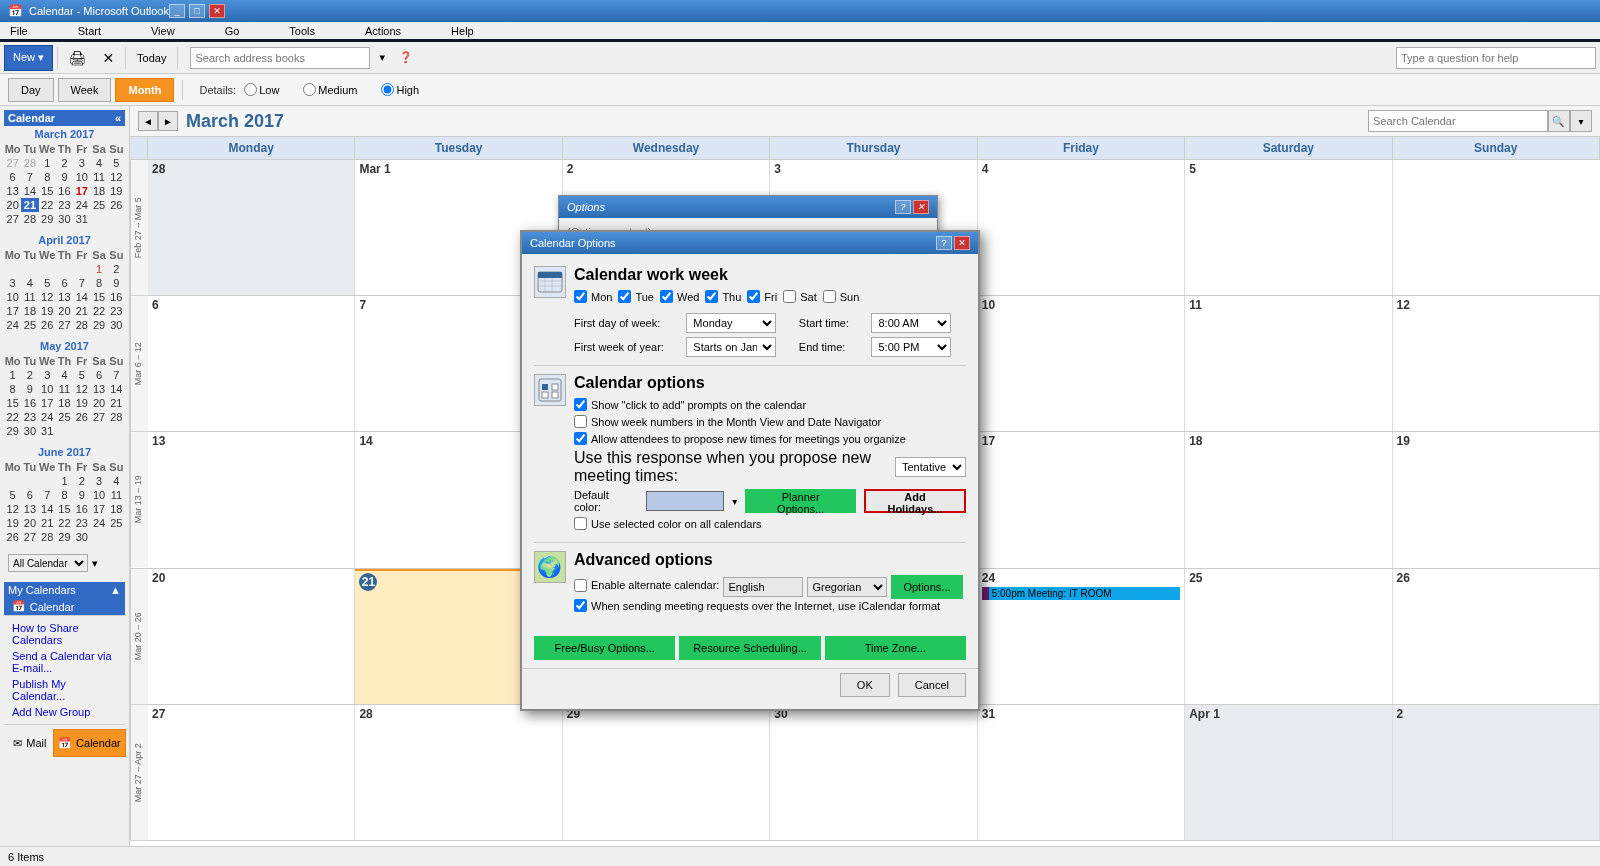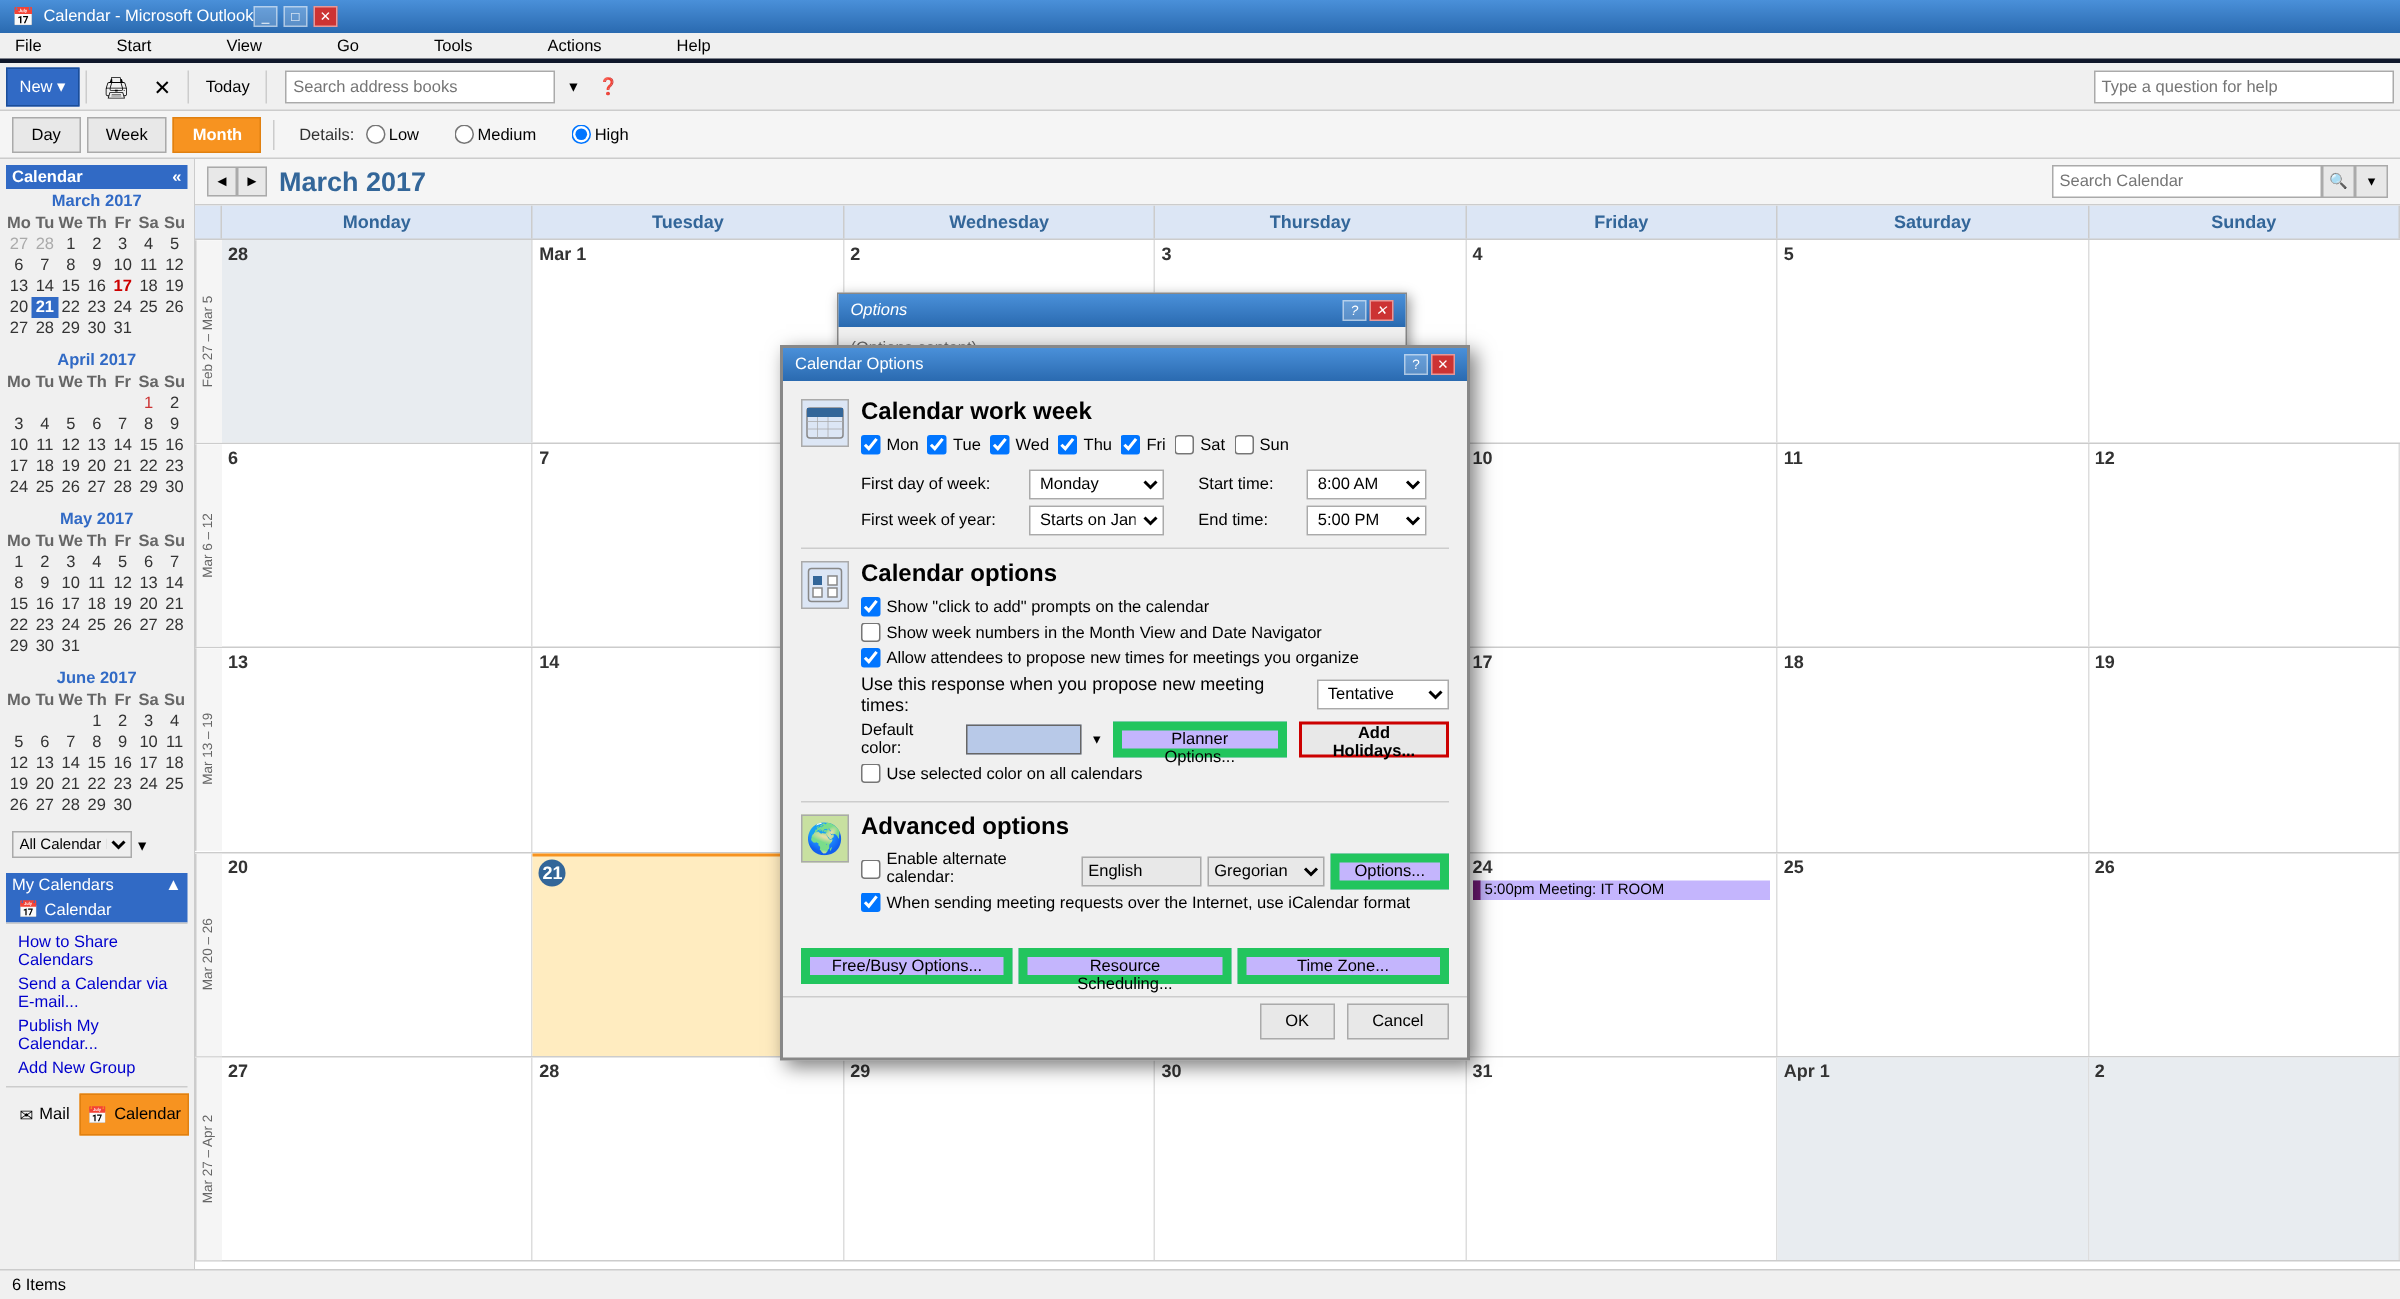--- a/index.html
+++ b/index.html
@@ -254,22 +254,22 @@
       background: #336699;
       color: white;
       width: 18px;
       height: 18px;
       border-radius: 9px;
       display: flex;
       align-items: center;
       justify-content: center;
     }
     .cal-event {
-      background: #c4b5fd;
-      border-left: 5px solid #701a75;
+      background: #0ea5e9;
+      border-left: 7px solid #701a75;
       padding: 1px 3px;
       margin-top: 2px;
       font-size: 10px;
       cursor: pointer;
       overflow: hidden;
       white-space: nowrap;
     }
 
     
     #status-bar {
@@ -424,22 +424,22 @@
     .color-select {
       width: 80px;
       height: 20px;
       background: #b8c9e8;
       border: 1px solid #666;
       cursor: pointer;
     }
     .planner-btn, .holidays-btn, .action-btn {
       height: 24px;
       padding: 0 10px;
-      border: 6px solid #22c55e;
-      background: #c4b5fd;
+      border: 2px solid #22c55e;
+      background: #22c55e;
       cursor: pointer;
       font-size: 11px;
     }
     .holidays-btn {
       background: #e8e8e8;
       border: 2px solid #cc0000;
       font-weight: bold;
     }
     .advanced-section { margin-top: 4px; }
     .alt-cal-row {
@@ -1119,21 +1119,21 @@
           </label>
           <label class="checkbox-row">
             <input type="checkbox" style="">
             <span>Show week numbers in the Month View and Date Navigator</span>
           </label>
           <label class="checkbox-row">
             <input type="checkbox" checked="" style="">
             <span>Allow attendees to propose new times for meetings you organize</span>
           </label>
           <div class="form-row">
-            <span style="font-size:12px;">Use this response when you propose new meeting times:</span>
+            <span style="font-size:16px;">Use this response when you propose new meeting times:</span>
             <select class="form-select" style="width:90px;">
               <option>Tentative</option>
             </select>
           </div>
           <div class="color-picker-row">
             <span style="font-size:11px;">Default color:</span>
             <div class="color-select"></div>
             <span style="font-size:10px;">▾</span>
             <button class="planner-btn">
               <span>Planner Options...</span>

